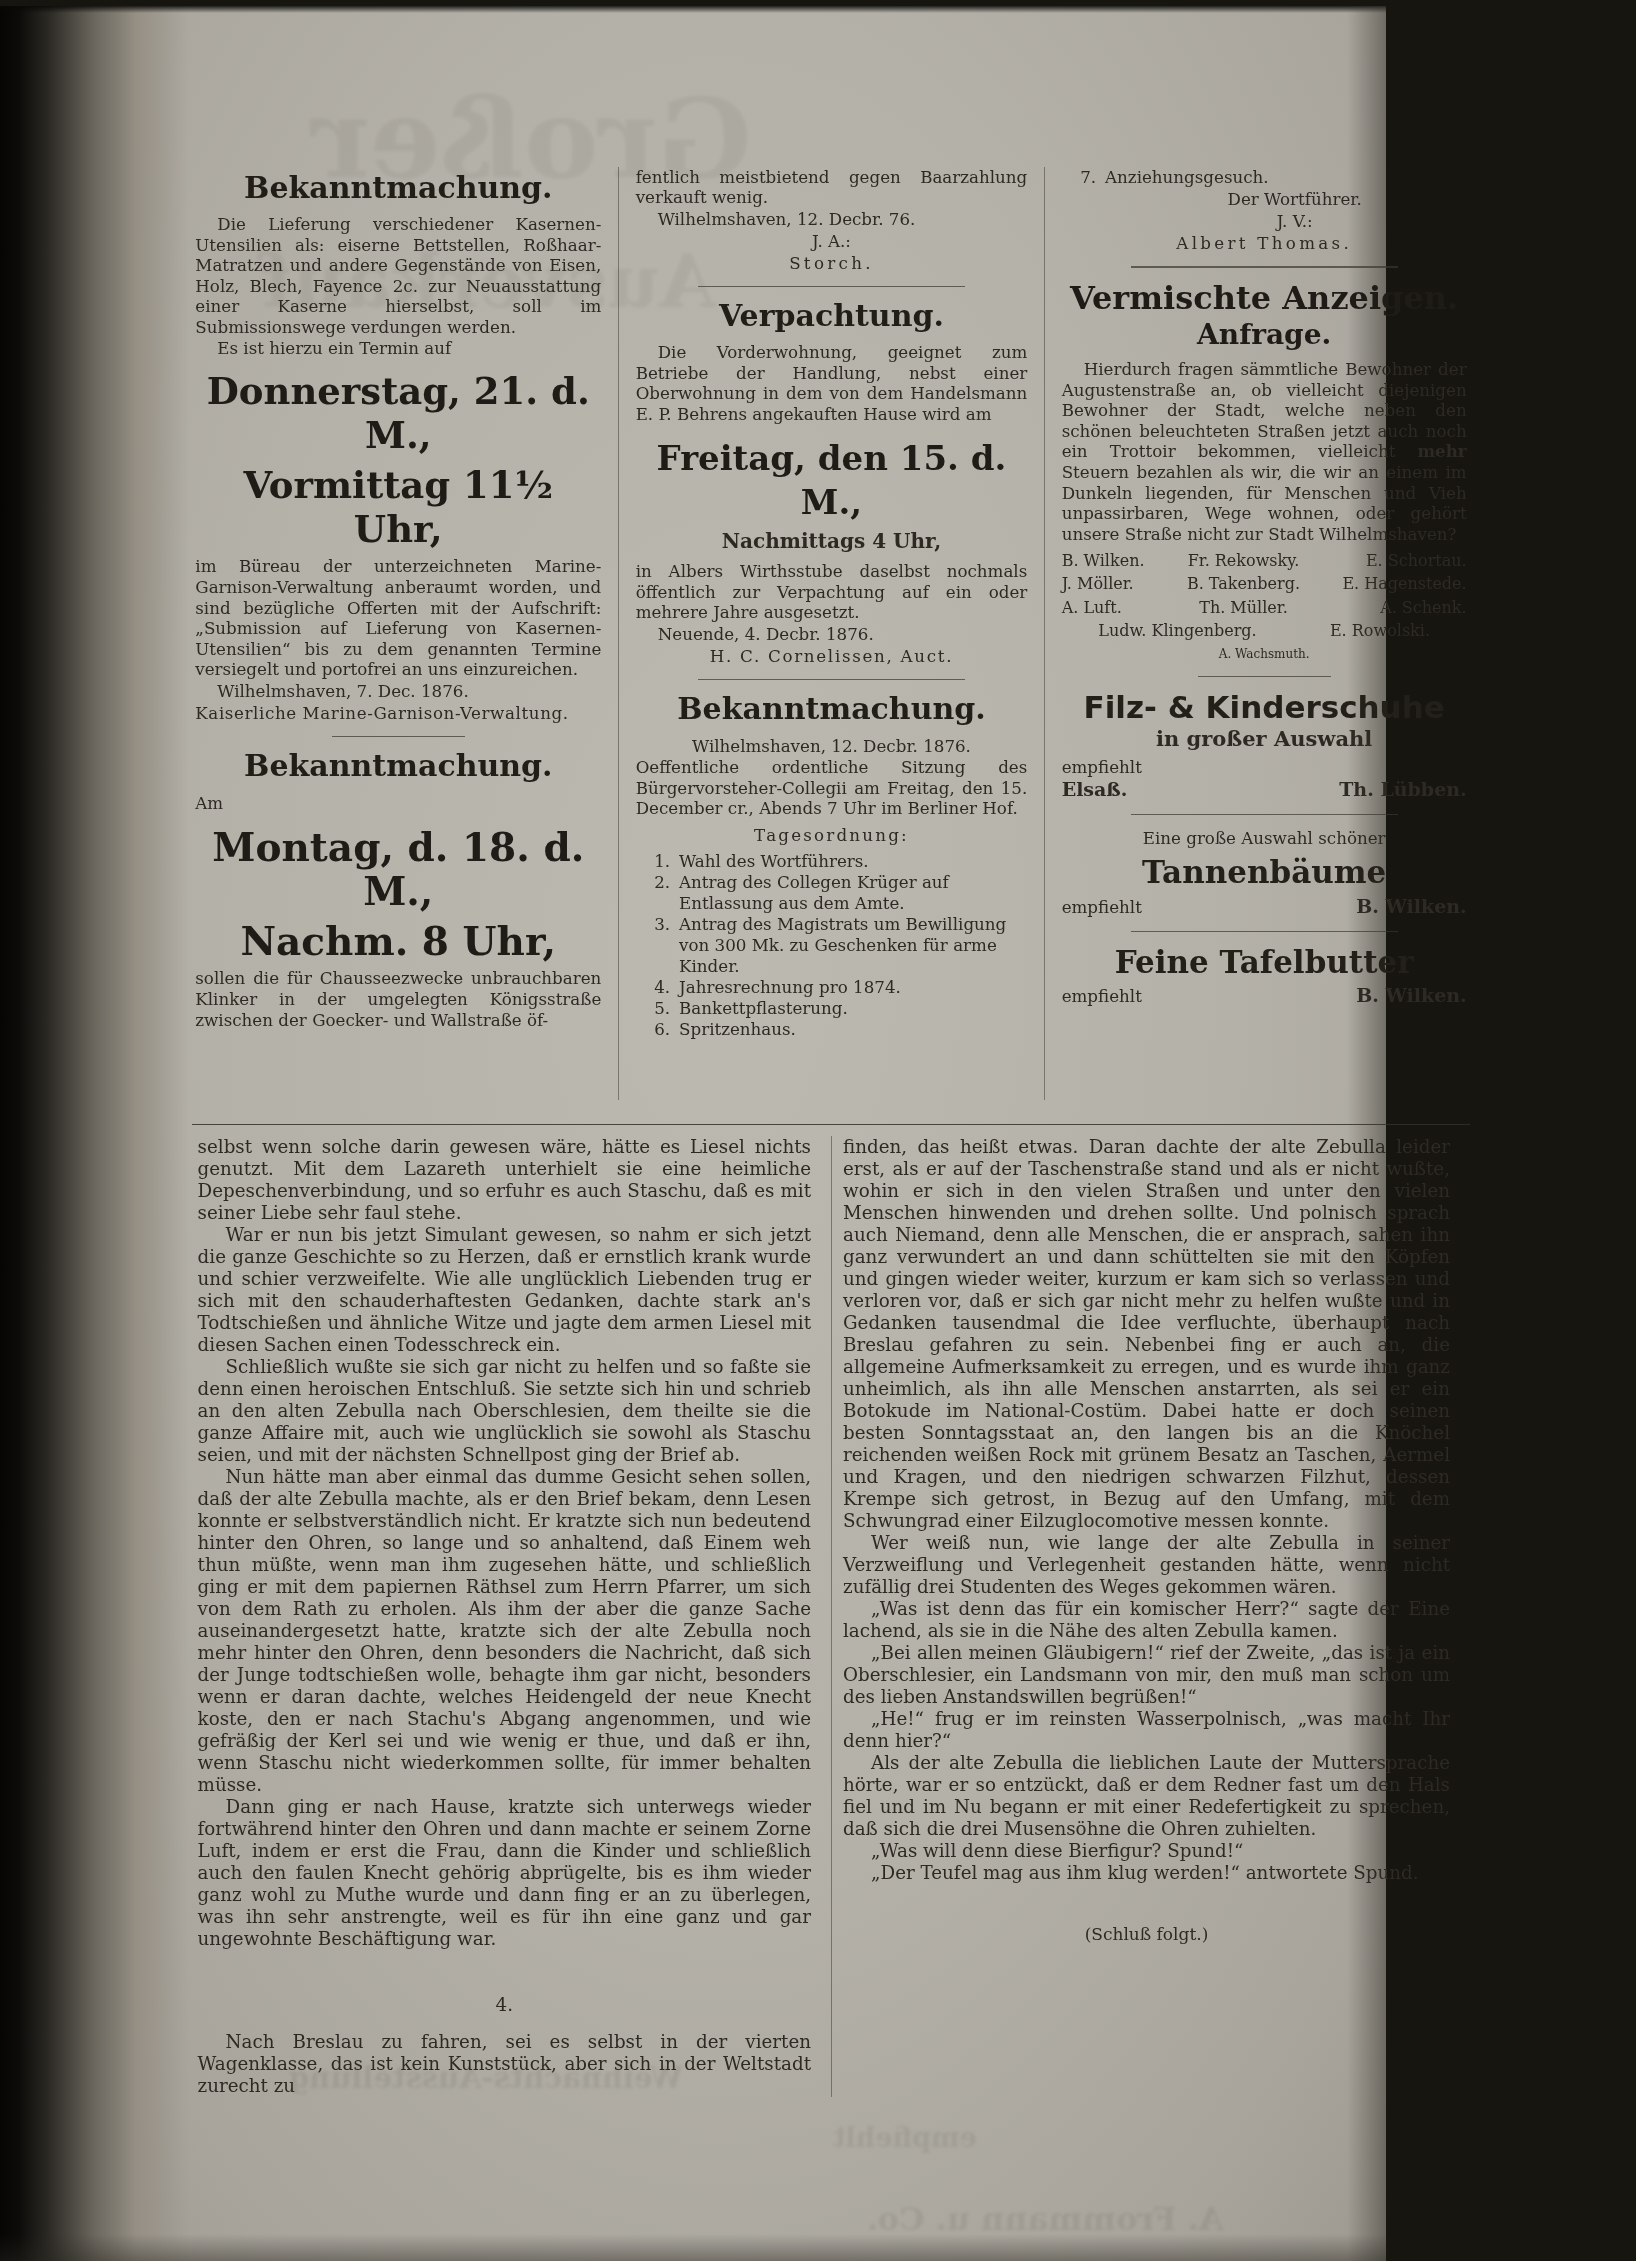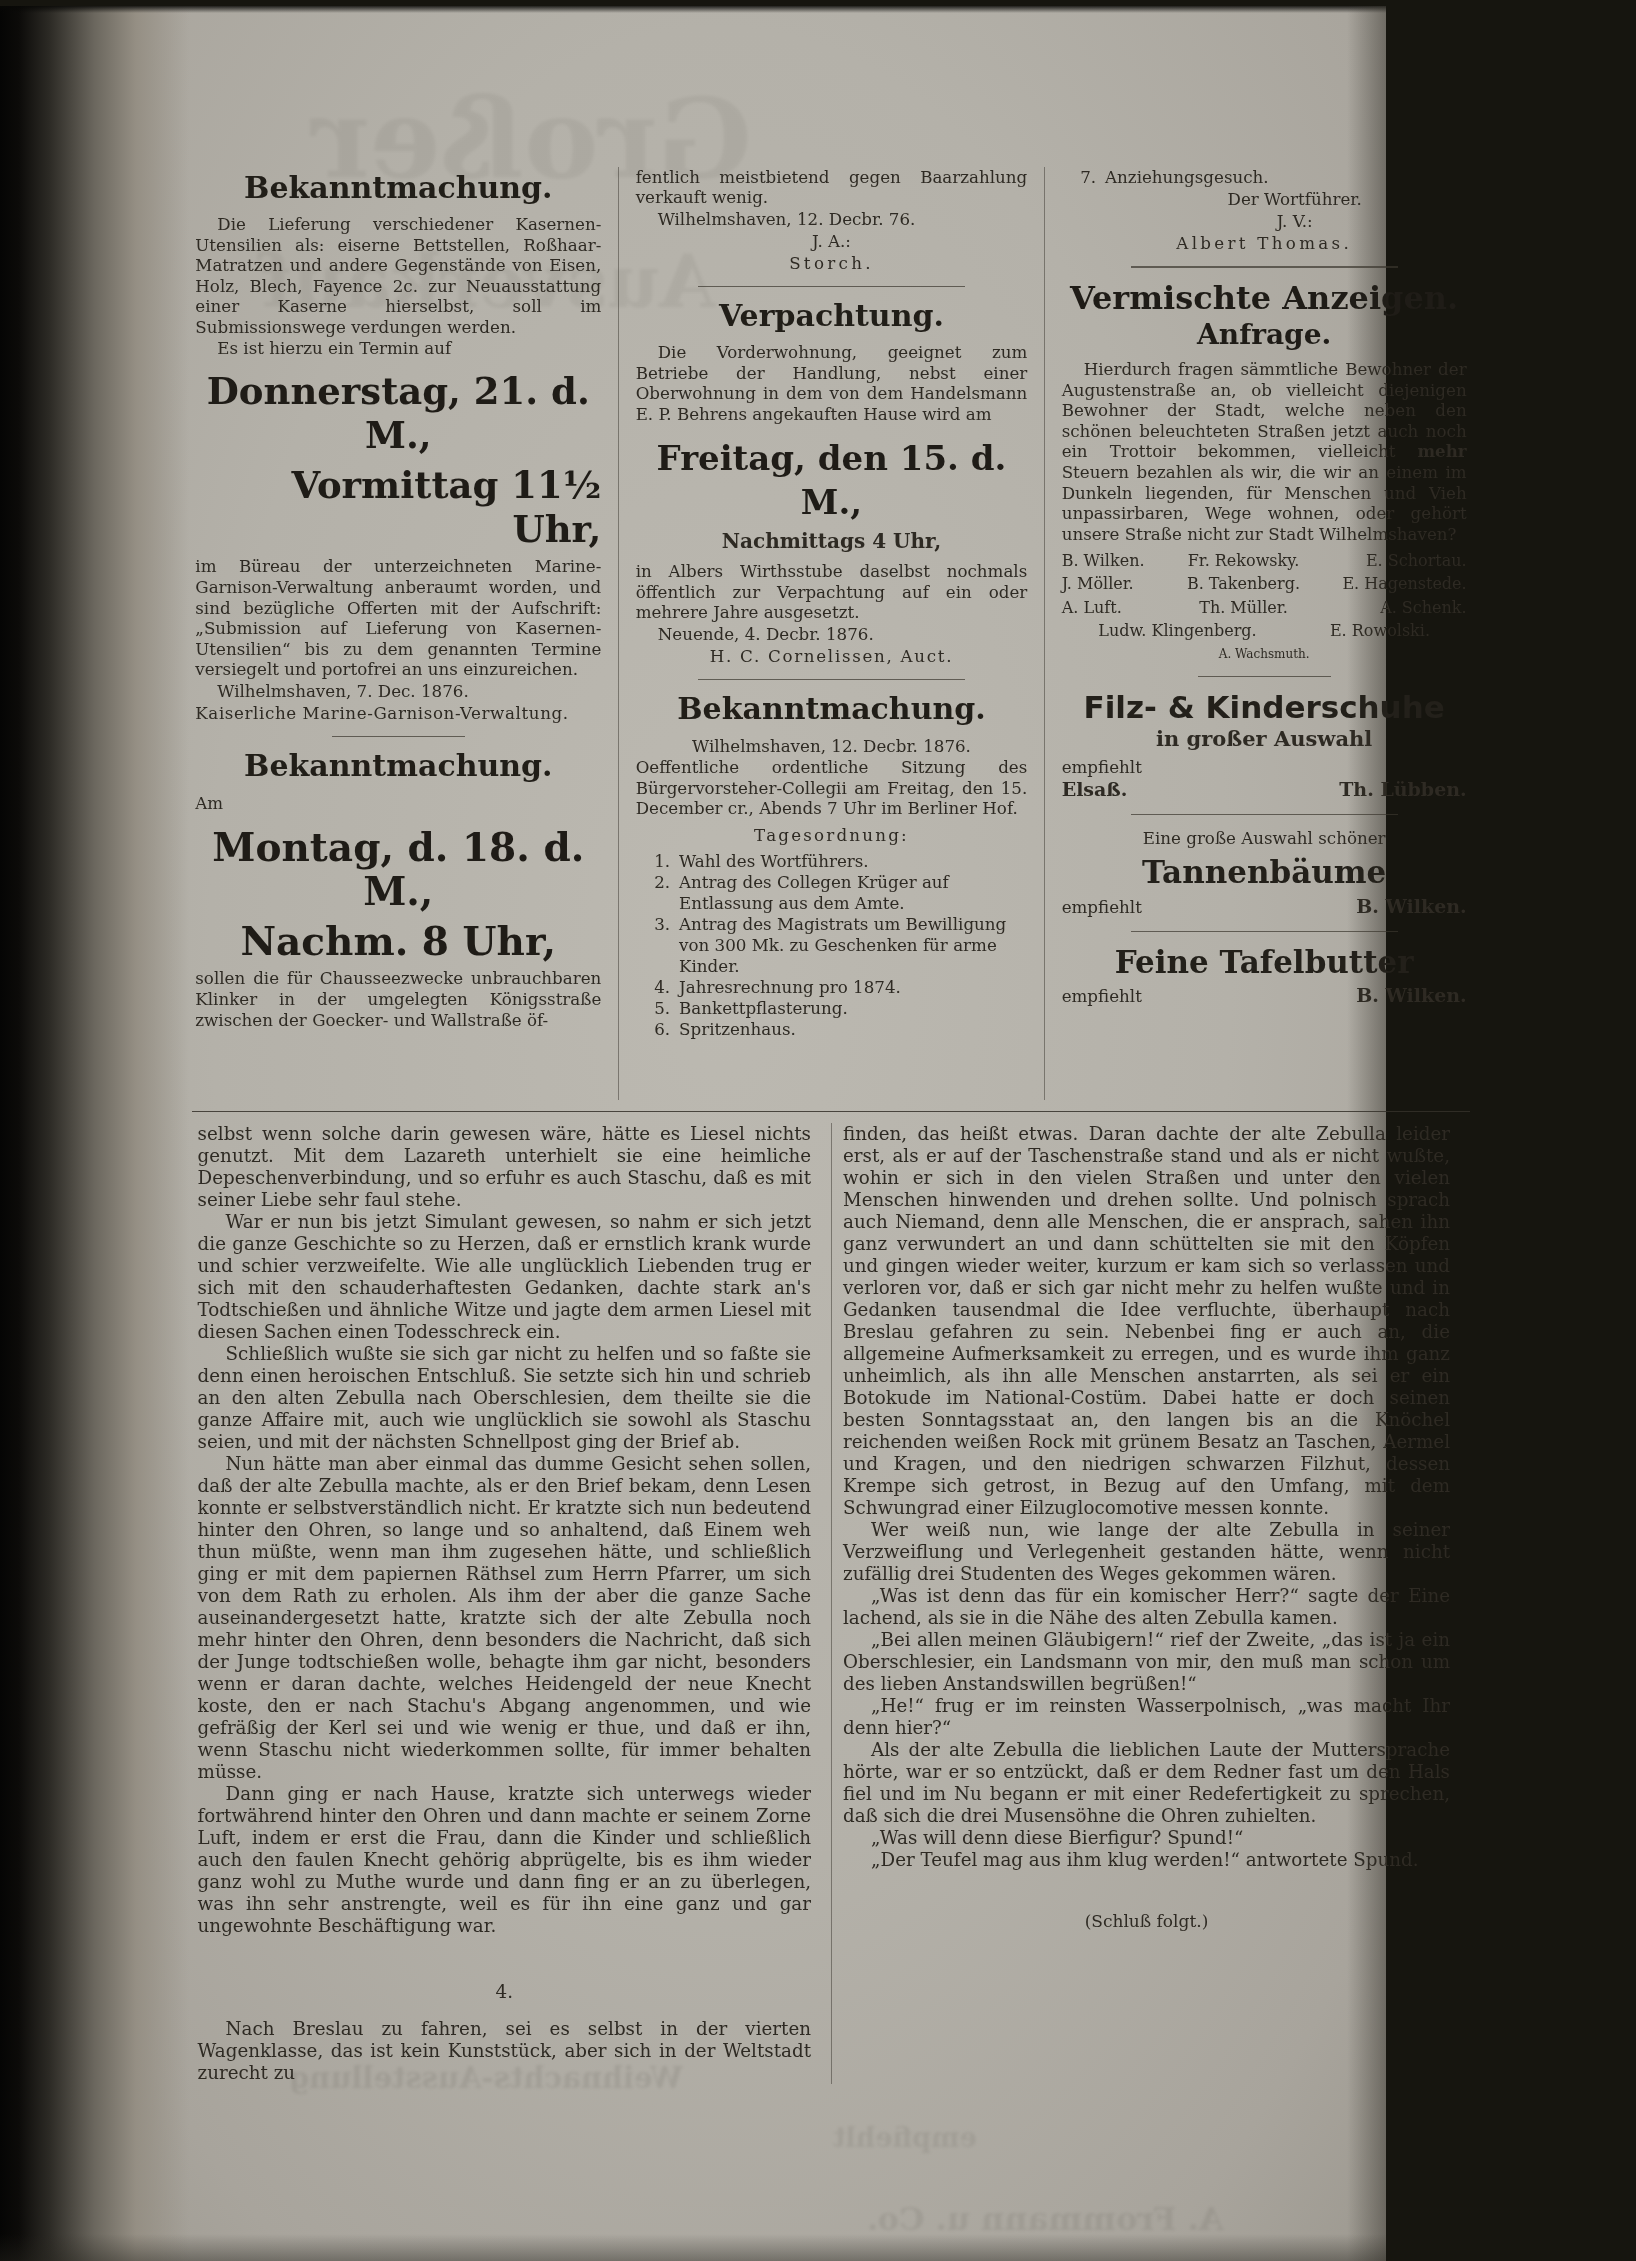--- a/index.html
+++ b/index.html
@@ -80,21 +80,21 @@
   .ad-sans { font-family:"DejaVu Sans", sans-serif; font-weight:bold; font-size:31px;
     line-height:34px; text-align:center; margin:9px 0 2.2px; color:#23201a; }
   .ad-sub  { font-size:21px; font-weight:bold; text-align:center; margin:0 0 5.6px; }
   .ad-title{ font-size:31px; line-height:37px; font-weight:bold; text-align:center;
     margin:5.6px 0 3.3px; color:#23201a; }
   .spread  { display:flex; justify-content:space-between; align-items:baseline;
     font-size:16.7px; line-height:23px; }
   .spread .b { font-weight:bold; font-size:19px; }
 
   .bottom-section { display:flex; border-top:1.7px solid rgba(52,48,41,0.85);
-    margin-top:11px; padding-top:11px; }
+    margin-top:24px; padding-top:11px; }
   .bcol { width:50%; padding:0 20px; }
   .bcol + .bcol { border-left:1.1px solid rgba(70,66,58,0.55);padding-left:11px; }
   .bcol:first-child { padding-left:5.6px; }
   .story { font-size:18.3px; line-height:22px; text-align:justify; }
   .story p { margin:0; text-indent:28px; }
   .story p.noind { text-indent:0; }
   .chapter-num { text-align:center; font-size:18.3px; margin:44px 0 15.6px; }
   .closer { text-align:center; font-size:17px; margin-top:39px; }
 </style>
 </head>
@@ -115,21 +115,21 @@
   <div class="content">
 
     <div class="top-section">
 
       <div class="tcol">
         <section>
           <h2 class="h-notice">Bekanntmachung.</h2>
           <p class="body ind">Die Lieferung verschiedener Kasernen-Utensilien als: eiserne Bettstellen, Roßhaar-Matratzen und andere Gegenstände von Eisen, Holz, Blech, Fayence 2c. zur Neuausstattung einer Kaserne hierselbst, soll im Submissionswege verdungen werden.</p>
           <p class="body ind">Es ist hierzu ein Termin auf</p>
           <div class="h-big">Donnerstag, 21. d. M.,</div>
-          <div class="h-big" style="margin-top:0;text-align:right;">Vormittag 11½ Uhr,</div>
+          <div class="h-big" style="margin-top:0;">Vormittag 11½ Uhr,</div>
           <p class="body">im Büreau der unterzeichneten Marine-Garnison-Verwaltung anberaumt worden, und sind bezügliche Offerten mit der Aufschrift: „Submission auf Lieferung von Kasernen-Utensilien“ bis zu dem genannten Termine versiegelt und portofrei an uns einzureichen.</p>
           <p class="line ind">Wilhelmshaven, 7. Dec. 1876.</p>
           <p class="line" style="letter-spacing:0.6px;">Kaiserliche Marine-Garnison-Verwaltung.</p>
         </section>
 
         <div class="rule"></div>
 
         <section>
           <h2 class="h-notice">Bekanntmachung.</h2>
           <p class="line">Am</p>

